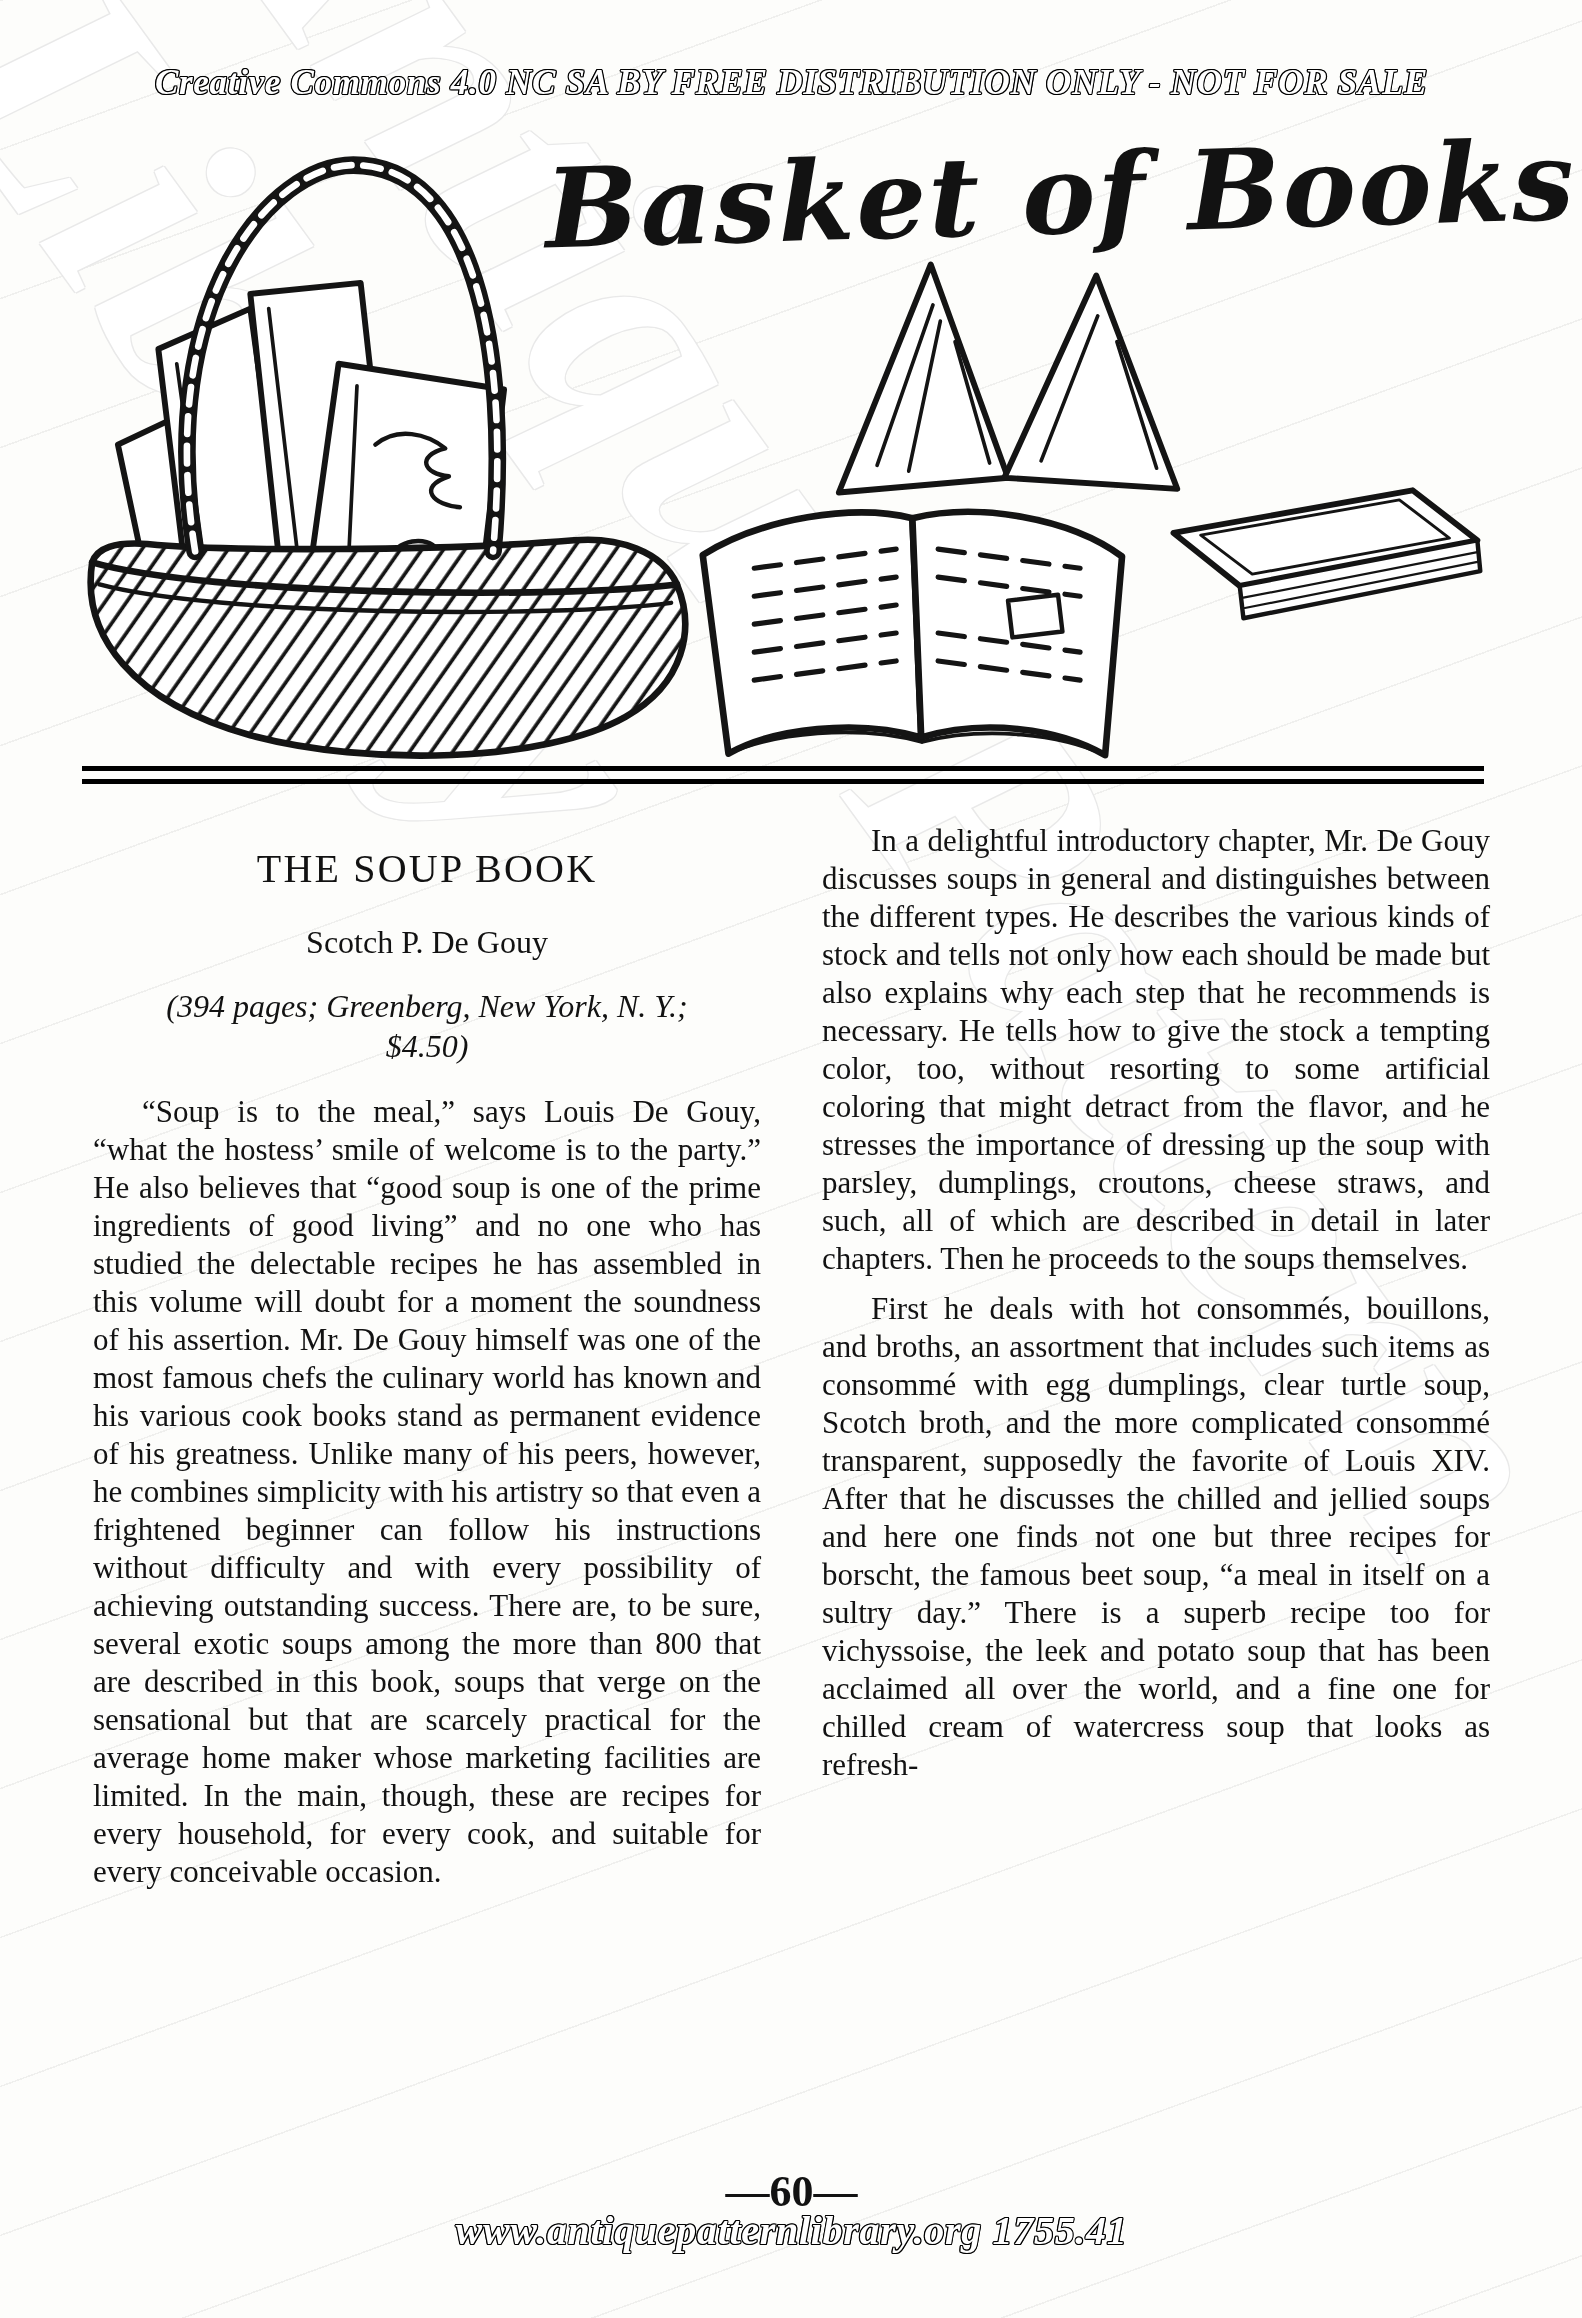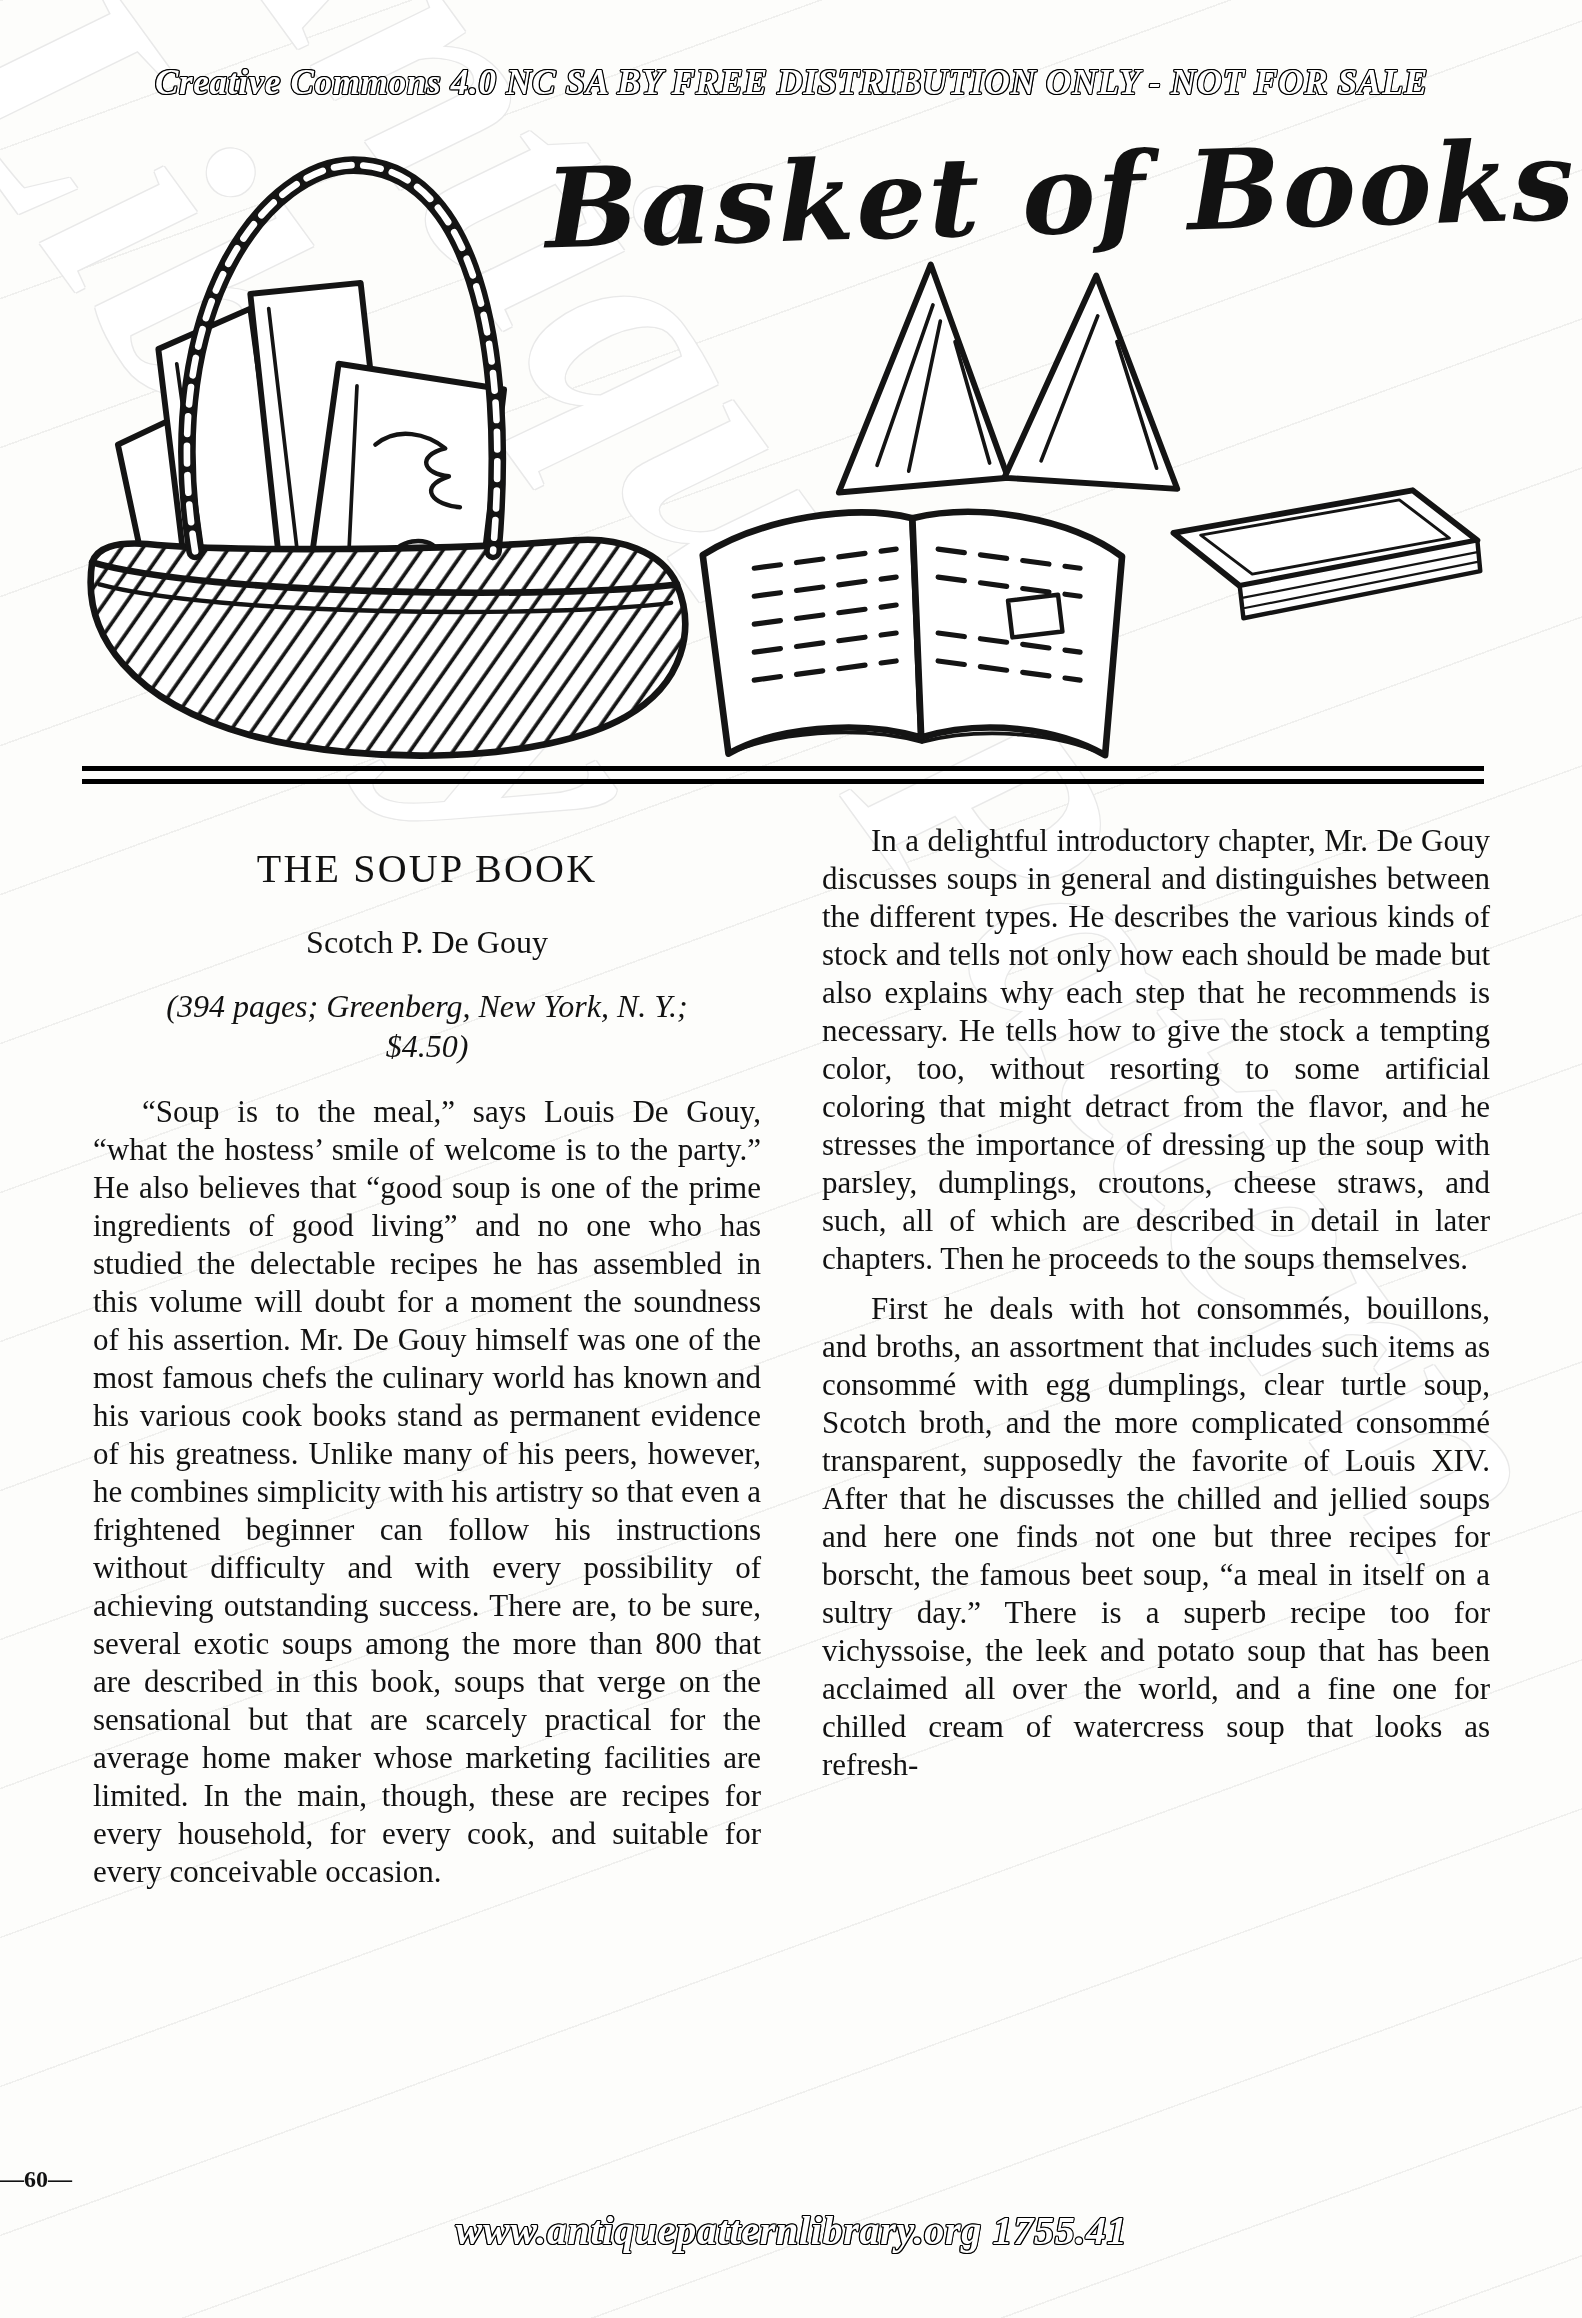--- a/index.html
+++ b/index.html
@@ -37,21 +37,21 @@
     border-top:5.2px solid #000;border-bottom:5.2px solid #000;
   }
   .columns{position:absolute;top:810px;left:81px;width:1421px;display:flex;gap:37px;}
   .col{width:692px;}
   .heading{margin:35px 0 0;text-align:center;font-weight:normal;font-size:40px;letter-spacing:2.2px;}
   .author{margin-top:32px;text-align:center;font-size:32px;}
   .imprint{margin:25px auto 0;max-width:589px;text-align:center;font-style:italic;font-size:32px;line-height:1.25;}
   .body-text{margin:12px;font-size:31px;line-height:38px;text-align:justify;}
   .indent{text-indent:49px;}
   .first-para{margin-top:26.5px;}
-  .page-number{position:absolute;top:2166px;left:0;width:100%;font-weight:bold;font-size:24px;}
+  .page-number{position:absolute;top:2166px;left:0;width:100%;text-align:center;font-weight:bold;font-size:44px;}
   .footer-watermark{
     position:absolute;top:2207px;left:0;width:100%;text-align:center;
     font-style:italic;font-weight:bold;font-size:40px;letter-spacing:0.7px;
   }
   svg .ink{stroke:#141414;stroke-linejoin:round;stroke-linecap:round;}
 </style>
 </head>
 <body>
 
 <div class="page">

